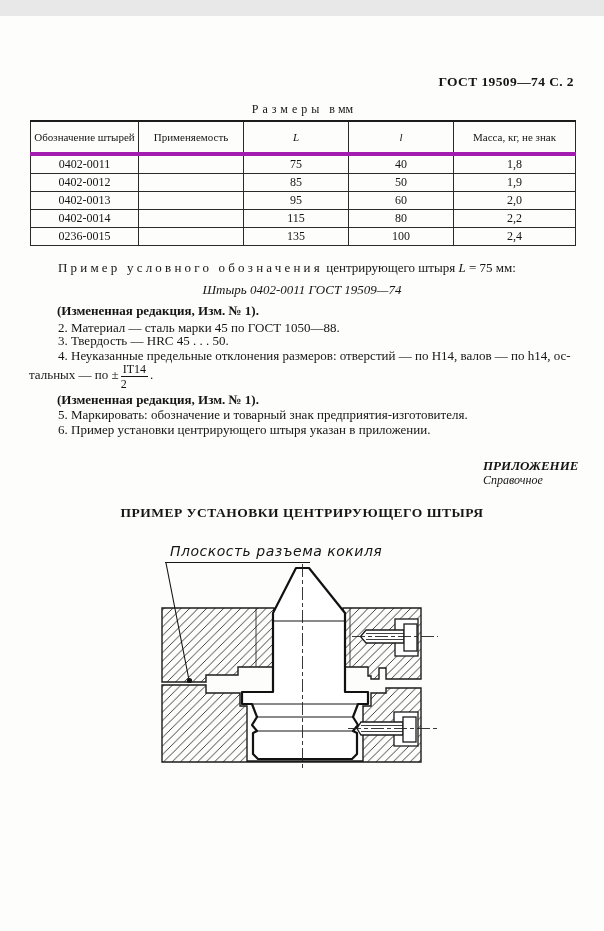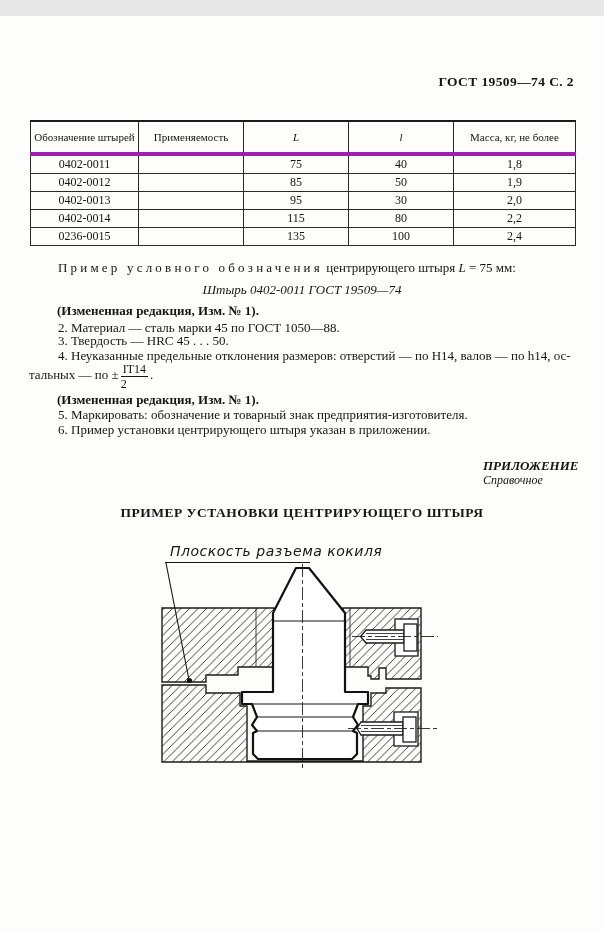--- a/index.html
+++ b/index.html
@@ -49,36 +49,37 @@
   .thin{stroke:#2b2b2b;stroke-width:.9;fill:none;}
   .cl{stroke:#222;stroke-width:.9;fill:none;stroke-dasharray:13 3 4 3;}
 </style>
 </head>
 <body>
 
 <div class="page">
 
   <div class="abs doc-header">ГОСТ 19509—74 С. 2</div>
 
+  <div class="abs table-title"><span class="spaced">Размеры</span><span>в мм</span></div>
 
   <table class="dims">
     <colgroup>
         <col style="width:108px">
         <col style="width:105px">
         <col style="width:105px">
         <col style="width:105px">
         <col style="width:122px">
       </colgroup>
     <thead>
       <tr>
         <th>Обозначение штырей</th>
         <th>Применяемость</th>
         <th class="ital">L</th>
         <th class="ital">l</th>
-        <th>Масса, кг, не более</th>
+        <th>Масса, кг, не знак</th>
       </tr>
     </thead>
     <tbody>
       <tr>
         <td>0402-0011</td>
         <td></td>
         <td>75</td>
         <td>40</td>
         <td>1,8</td>
       </tr>
@@ -86,21 +87,21 @@
         <td>0402-0012</td>
         <td></td>
         <td>85</td>
         <td>50</td>
         <td>1,9</td>
       </tr>
       <tr>
         <td>0402-0013</td>
         <td></td>
         <td>95</td>
-        <td>30</td>
+        <td>60</td>
         <td>2,0</td>
       </tr>
       <tr>
         <td>0402-0014</td>
         <td></td>
         <td>115</td>
         <td>80</td>
         <td>2,2</td>
       </tr>
       <tr>

